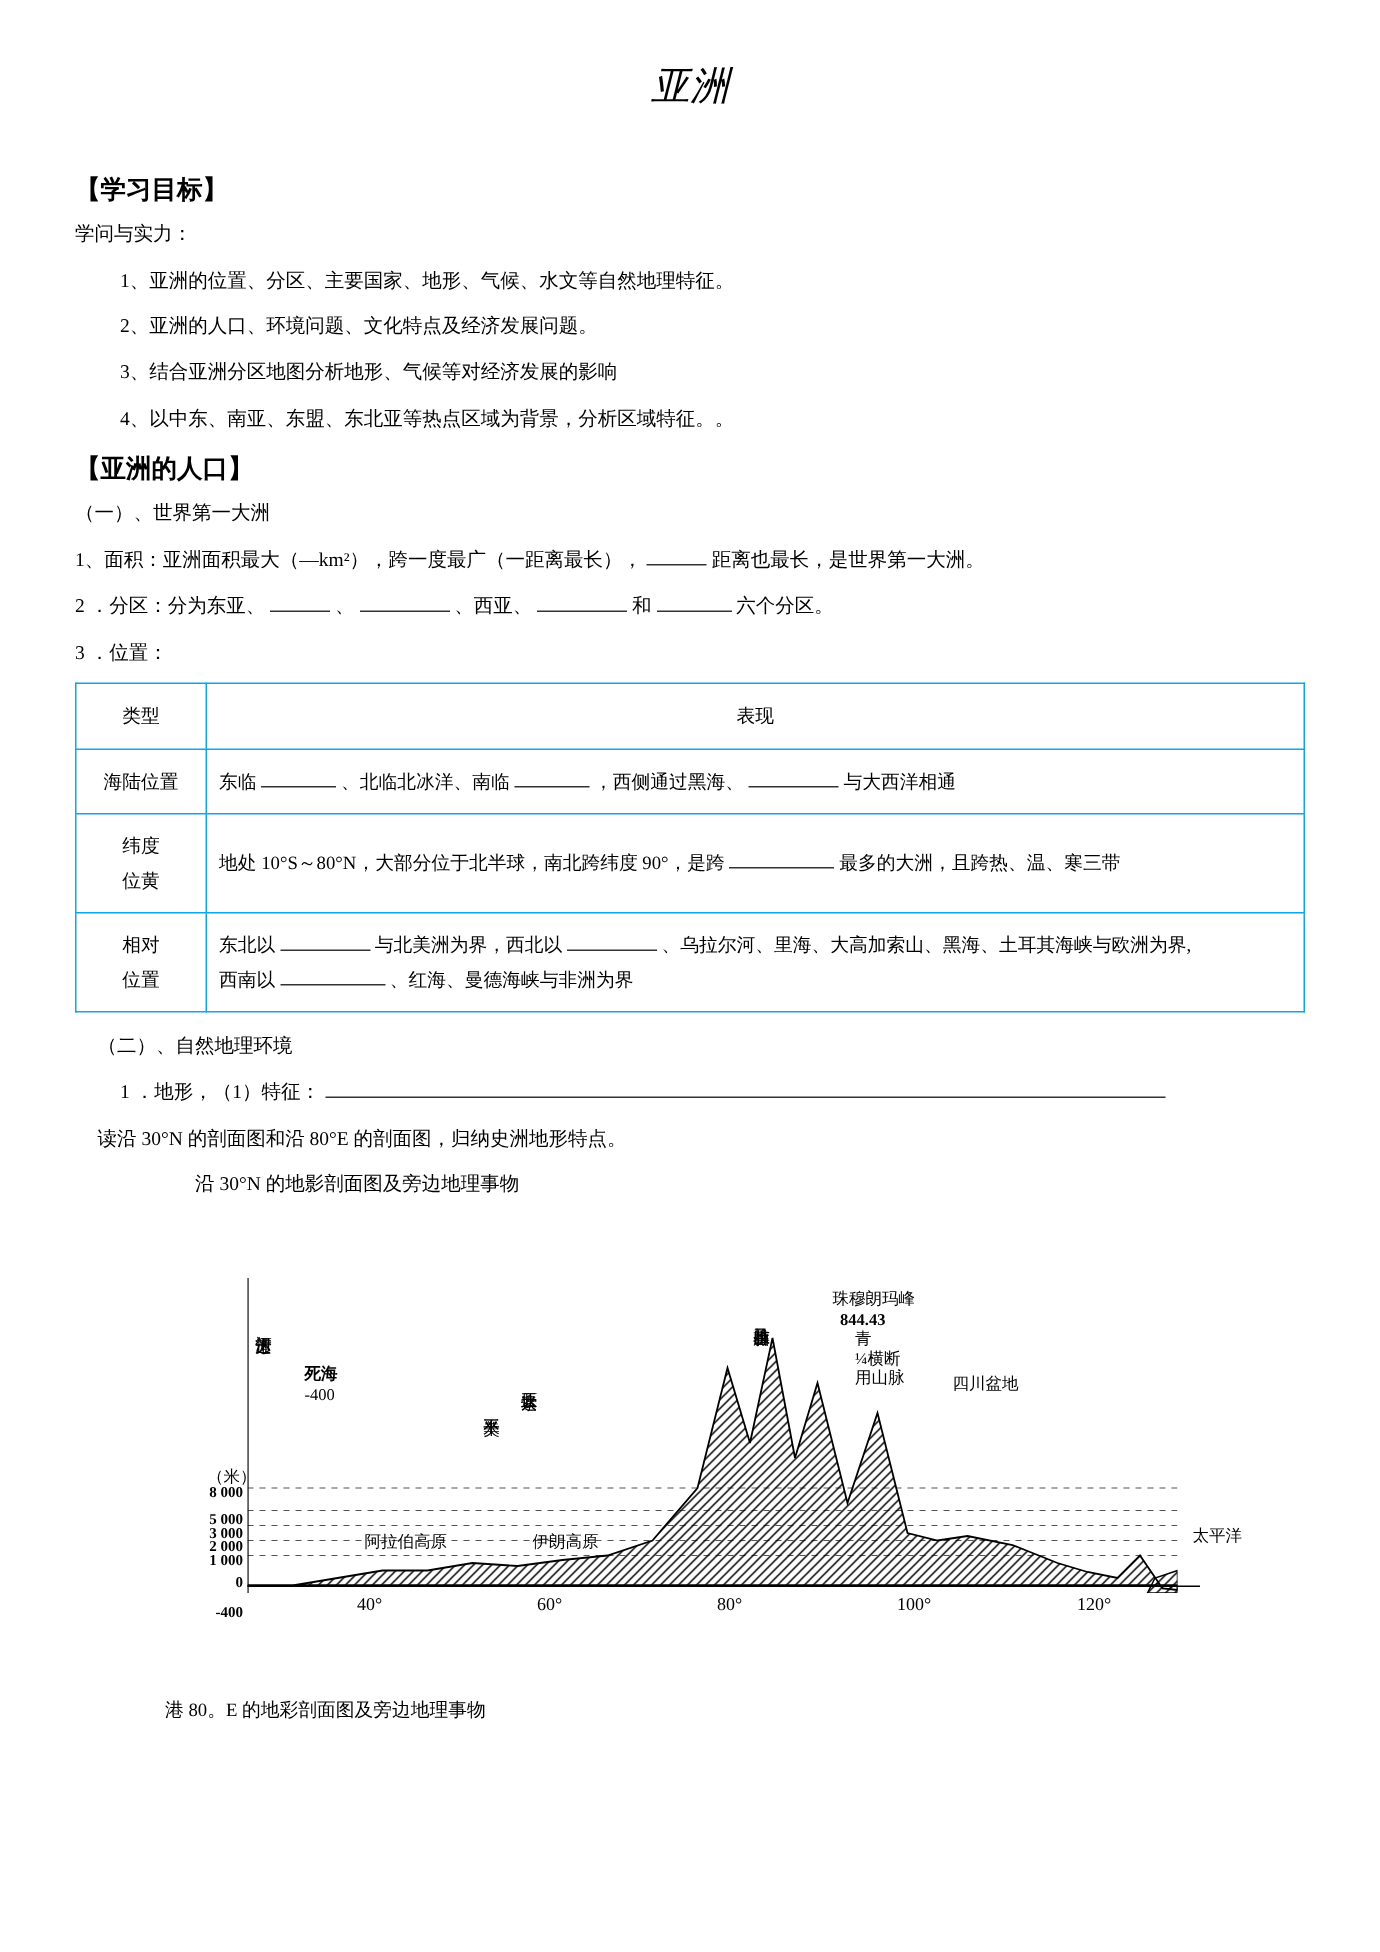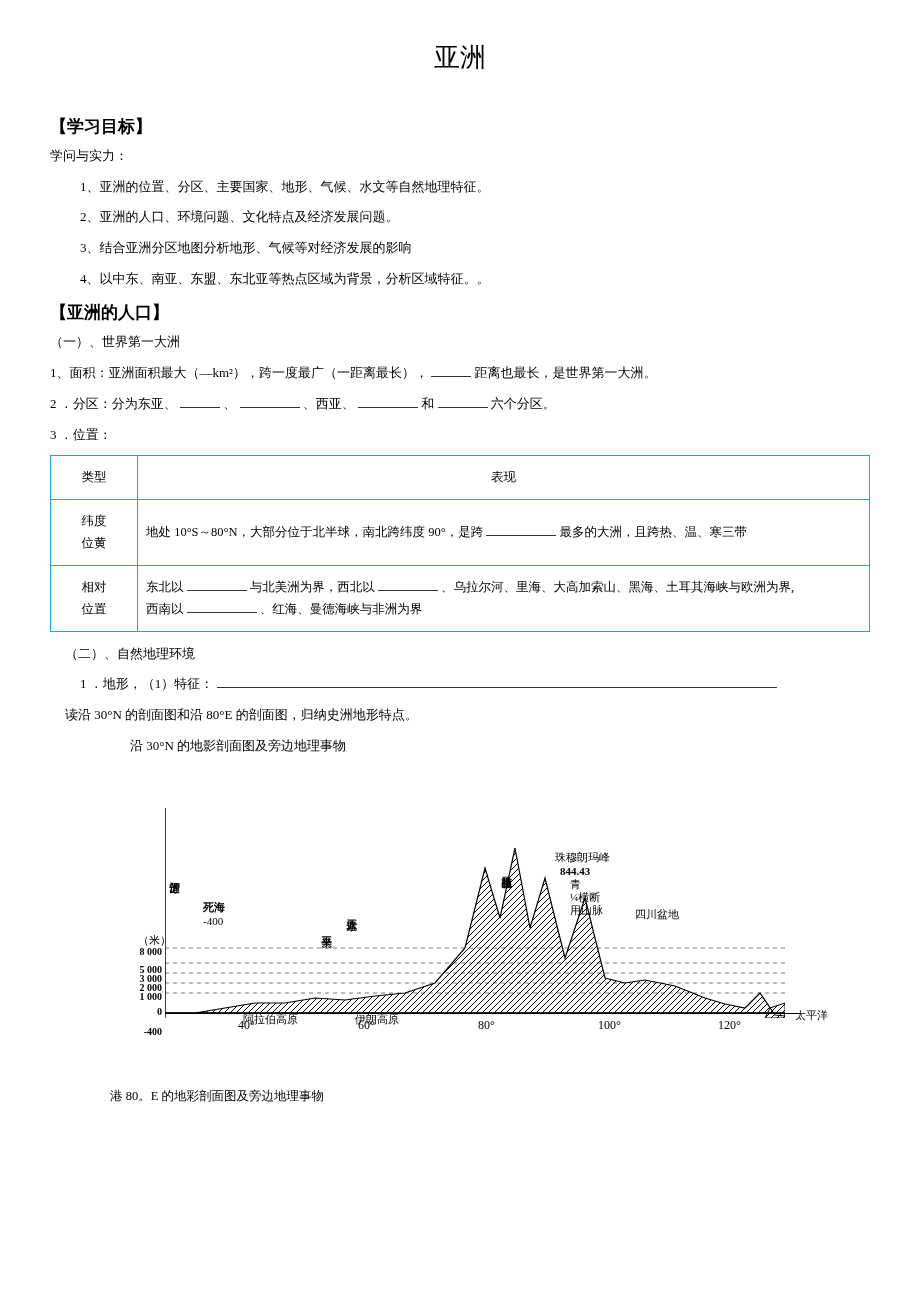--- a/index.html
+++ b/index.html
@@ -9,20 +9,21 @@
     font-size: 13px;
     color: #000;
     background: #fff;
     width: 820px;
   }
   .title {
     text-align: center;
     font-size: 26px;
     font-family: "SimSun", serif;
     margin-bottom: 40px;
+    font-style: italic;
   }
   .section-header {
     font-size: 17px;
     font-weight: bold;
     margin: 10px 0 6px 0;
   }
   .line {
     margin: 6px 0;
     line-height: 1.9;
   }
@@ -94,21 +95,20 @@
     position:absolute;
     left:55px; top:30px;
     width:620px; height:210px;
   }
   .annot {
     position:absolute;
     font-size:11px;
     line-height:1.15;
     text-align:center;
     white-space:nowrap;
-    margin-top:35px;
   }
   .vtext {
     writing-mode: vertical-rl;
     text-orientation: upright;
     letter-spacing:0px;
   }
   .caption {
     margin-left: 60px;
     margin-top: 30px;
     font-size: 12.5px;
@@ -147,20 +147,32 @@
   <span>六个分区。</span>
 </div>
 
 <div class="line">3 ．位置：</div>
 
 <table class="loc">
   <tbody>
       <tr>
     <th class="col1">类型</th>
     <td class="headcell">表现</td>
+  </tr>
+  <tr>
+    <th class="col1">海陆位置</th>
+    <td>
+      <span>东临 </span>
+      <span class="blank w50"></span>
+      <span>、北临北冰洋、南临 </span>
+      <span class="blank w50"></span>
+      <span>，西侧通过黑海、</span>
+      <span class="blank w60"></span>
+      <span>与大西洋相通</span>
+    </td>
   </tr>
   <tr>
     <th class="col1">
       <span>纬度</span><br>
       <span>位黄</span>
     </th>
     <td>
       <span>地处 10°S～80°N，大部分位于北半球，南北跨纬度 90°，是跨</span>
       <span class="blank w70"></span>
       <span>最多的大洲，且跨热、温、寒三带</span>

